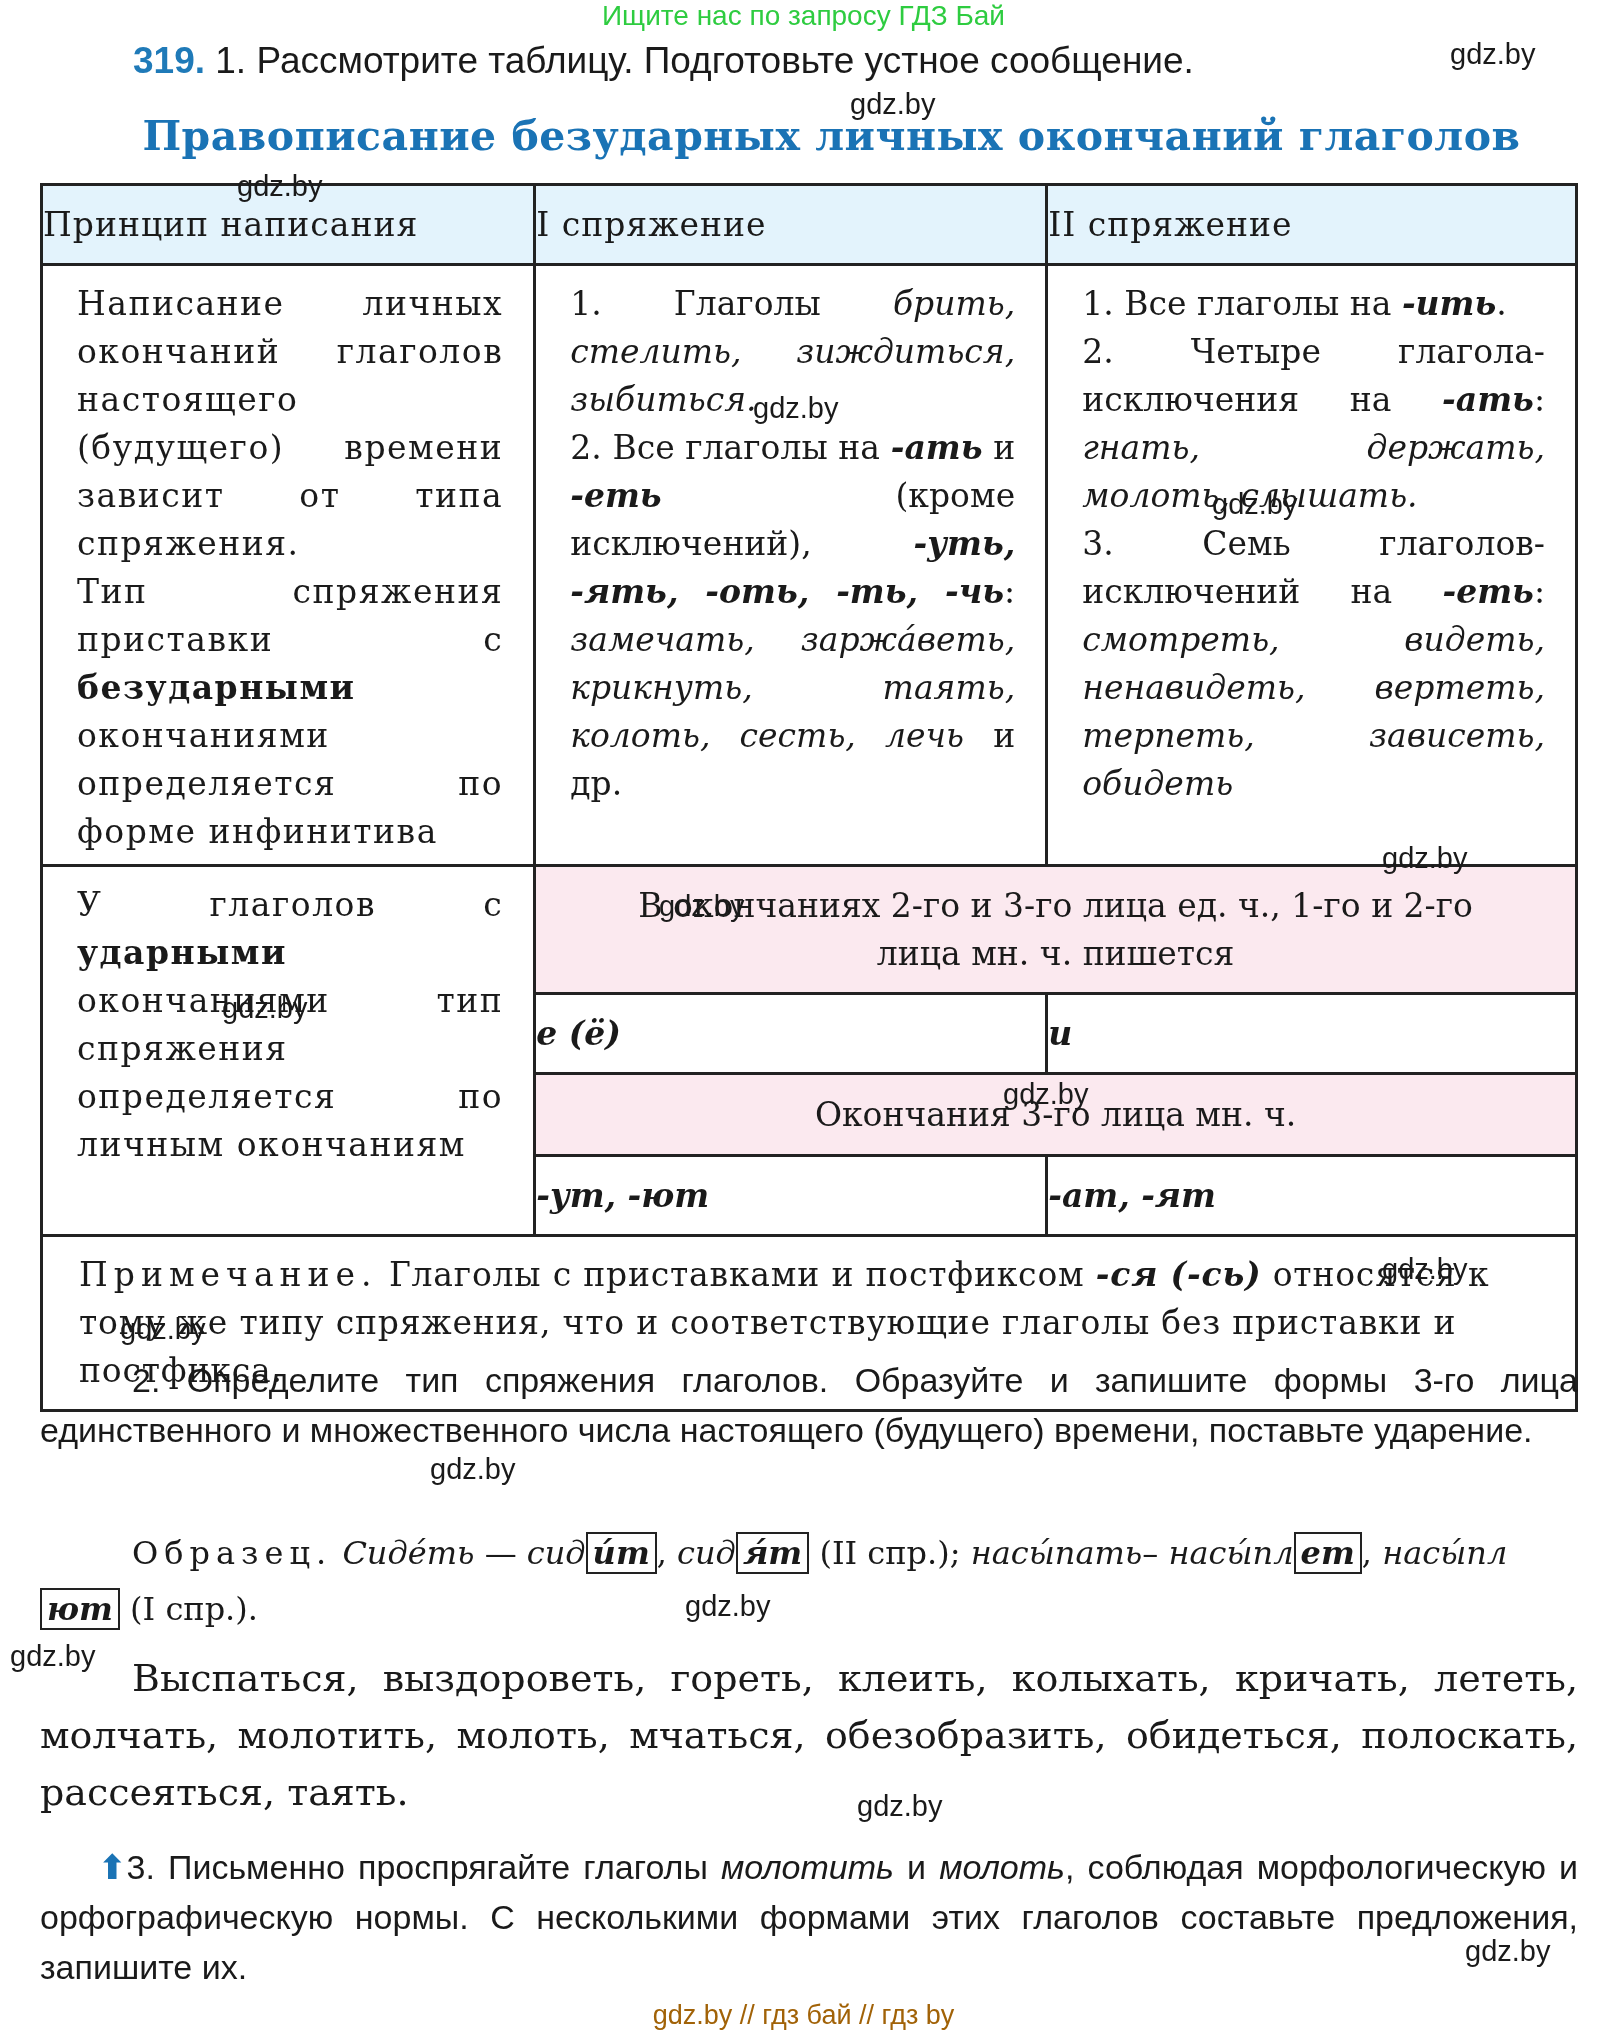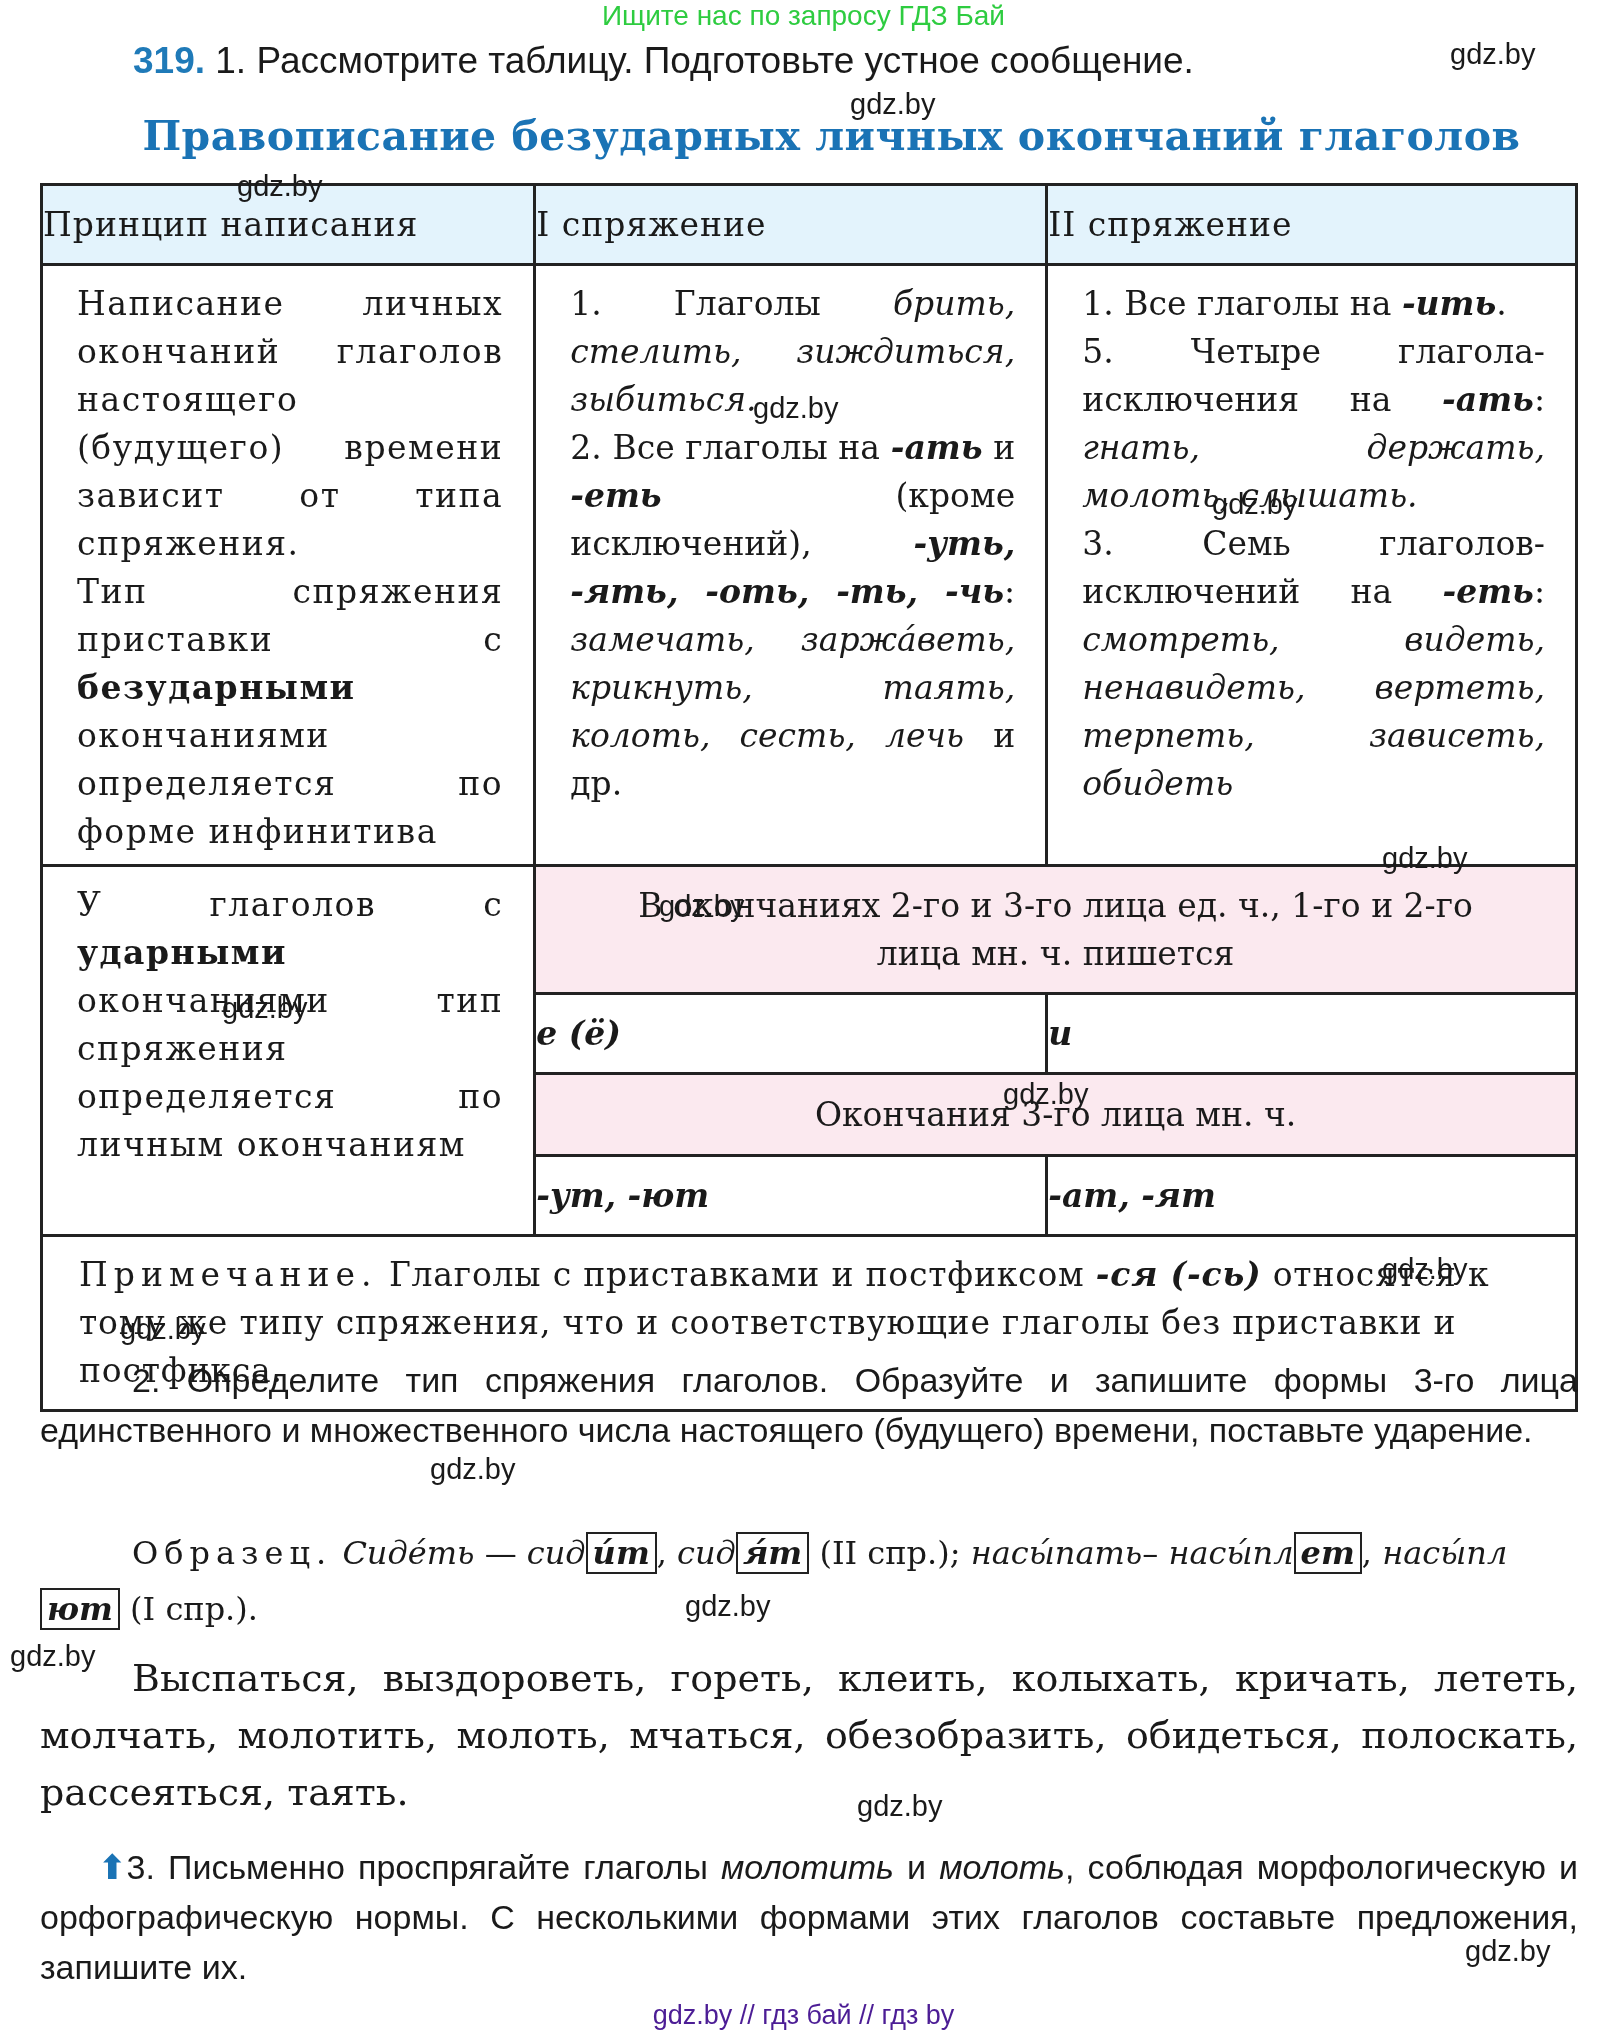--- a/index.html
+++ b/index.html
@@ -23,21 +23,21 @@
   b { font-weight:bold; }
   .note { padding:14px 36px 14px 36px; letter-spacing:0.8px; }
   .spaced { letter-spacing:6px; }
   .task2 { left:40px; top:1355px; width:1538px; font-size:34px; line-height:50px; text-align:justify; }
   .task2 .ind { display:inline-block; width:92px; }
   .sample { left:40px; top:1525px; width:1538px; font-family:"DejaVu Serif", serif; font-size:32px; line-height:56px; }
   .box { display:inline-block; border:2.5px solid #222; padding:0 5px; line-height:38px; font-weight:bold; font-style:italic; }
   .words { left:40px; top:1650px; width:1538px; font-family:"DejaVu Serif", serif; font-size:38px; line-height:57px; text-align:justify; }
   .task3 { left:40px; top:1842px; width:1538px; font-size:34px; line-height:50px; text-align:justify; }
   .arrow { display:inline-block; color:#1a73b5; font-weight:bold; }
-  .footer { left:0; width:1607px; top:2000px; text-align:center; font-size:27px; color:#4c1d95; }
+  .footer { left:0; width:1607px; top:2000px; text-align:center; font-size:27px; color:#a16207; }
 </style>
 </head>
 <body>
 
 <div class="abs sans top-banner">Ищите нас по запросу ГДЗ Бай</div>
 
 <div class="abs sans task1">
   <span class="task-num">319.</span>
   <span>1. Рассмотрите таблицу. Подготовьте устное сообщение.</span>
 </div>
@@ -65,21 +65,21 @@
     </td>
     <td>
       <div class="cell">
         <span>1. Глаголы </span><i>брить, стелить, зиждиться, зыбиться.</i><br>
         <span>2. Все глаголы на </span><b><i>-ать</i></b><span> и </span><b><i>-еть</i></b><span> (кроме исключений), </span><b><i>-уть, -ять, -оть, -ть, -чь</i></b><span>: </span><i>замечать, заржа́веть, крикнуть, таять, колоть, сесть, лечь</i><span> и др.</span>
       </div>
     </td>
     <td>
       <div class="cell">
         <span>1. Все глаголы на </span><b><i>-ить</i></b><span>.</span><br>
-        <span>5. Четыре глагола-исключения на </span><b><i>-ать</i></b><span>: </span><i>гнать, держать, молоть, слышать.</i><br>
+        <span>2. Четыре глагола-исключения на </span><b><i>-ать</i></b><span>: </span><i>гнать, держать, молоть, слышать.</i><br>
         <span>3. Семь глаголов-исключений на </span><b><i>-еть</i></b><span>: </span><i>смотреть, видеть, ненавидеть, вертеть, терпеть, зависеть, обидеть</i>
       </div>
     </td>
   </tr>
   <tr style="height:128px">
     <td rowspan="4">
       <div class="cell cell-left">
         <span>У глаголов с </span><b>ударными</b><span> окончаниями тип спряжения определяется по личным окончаниям</span>
       </div>
     </td>

